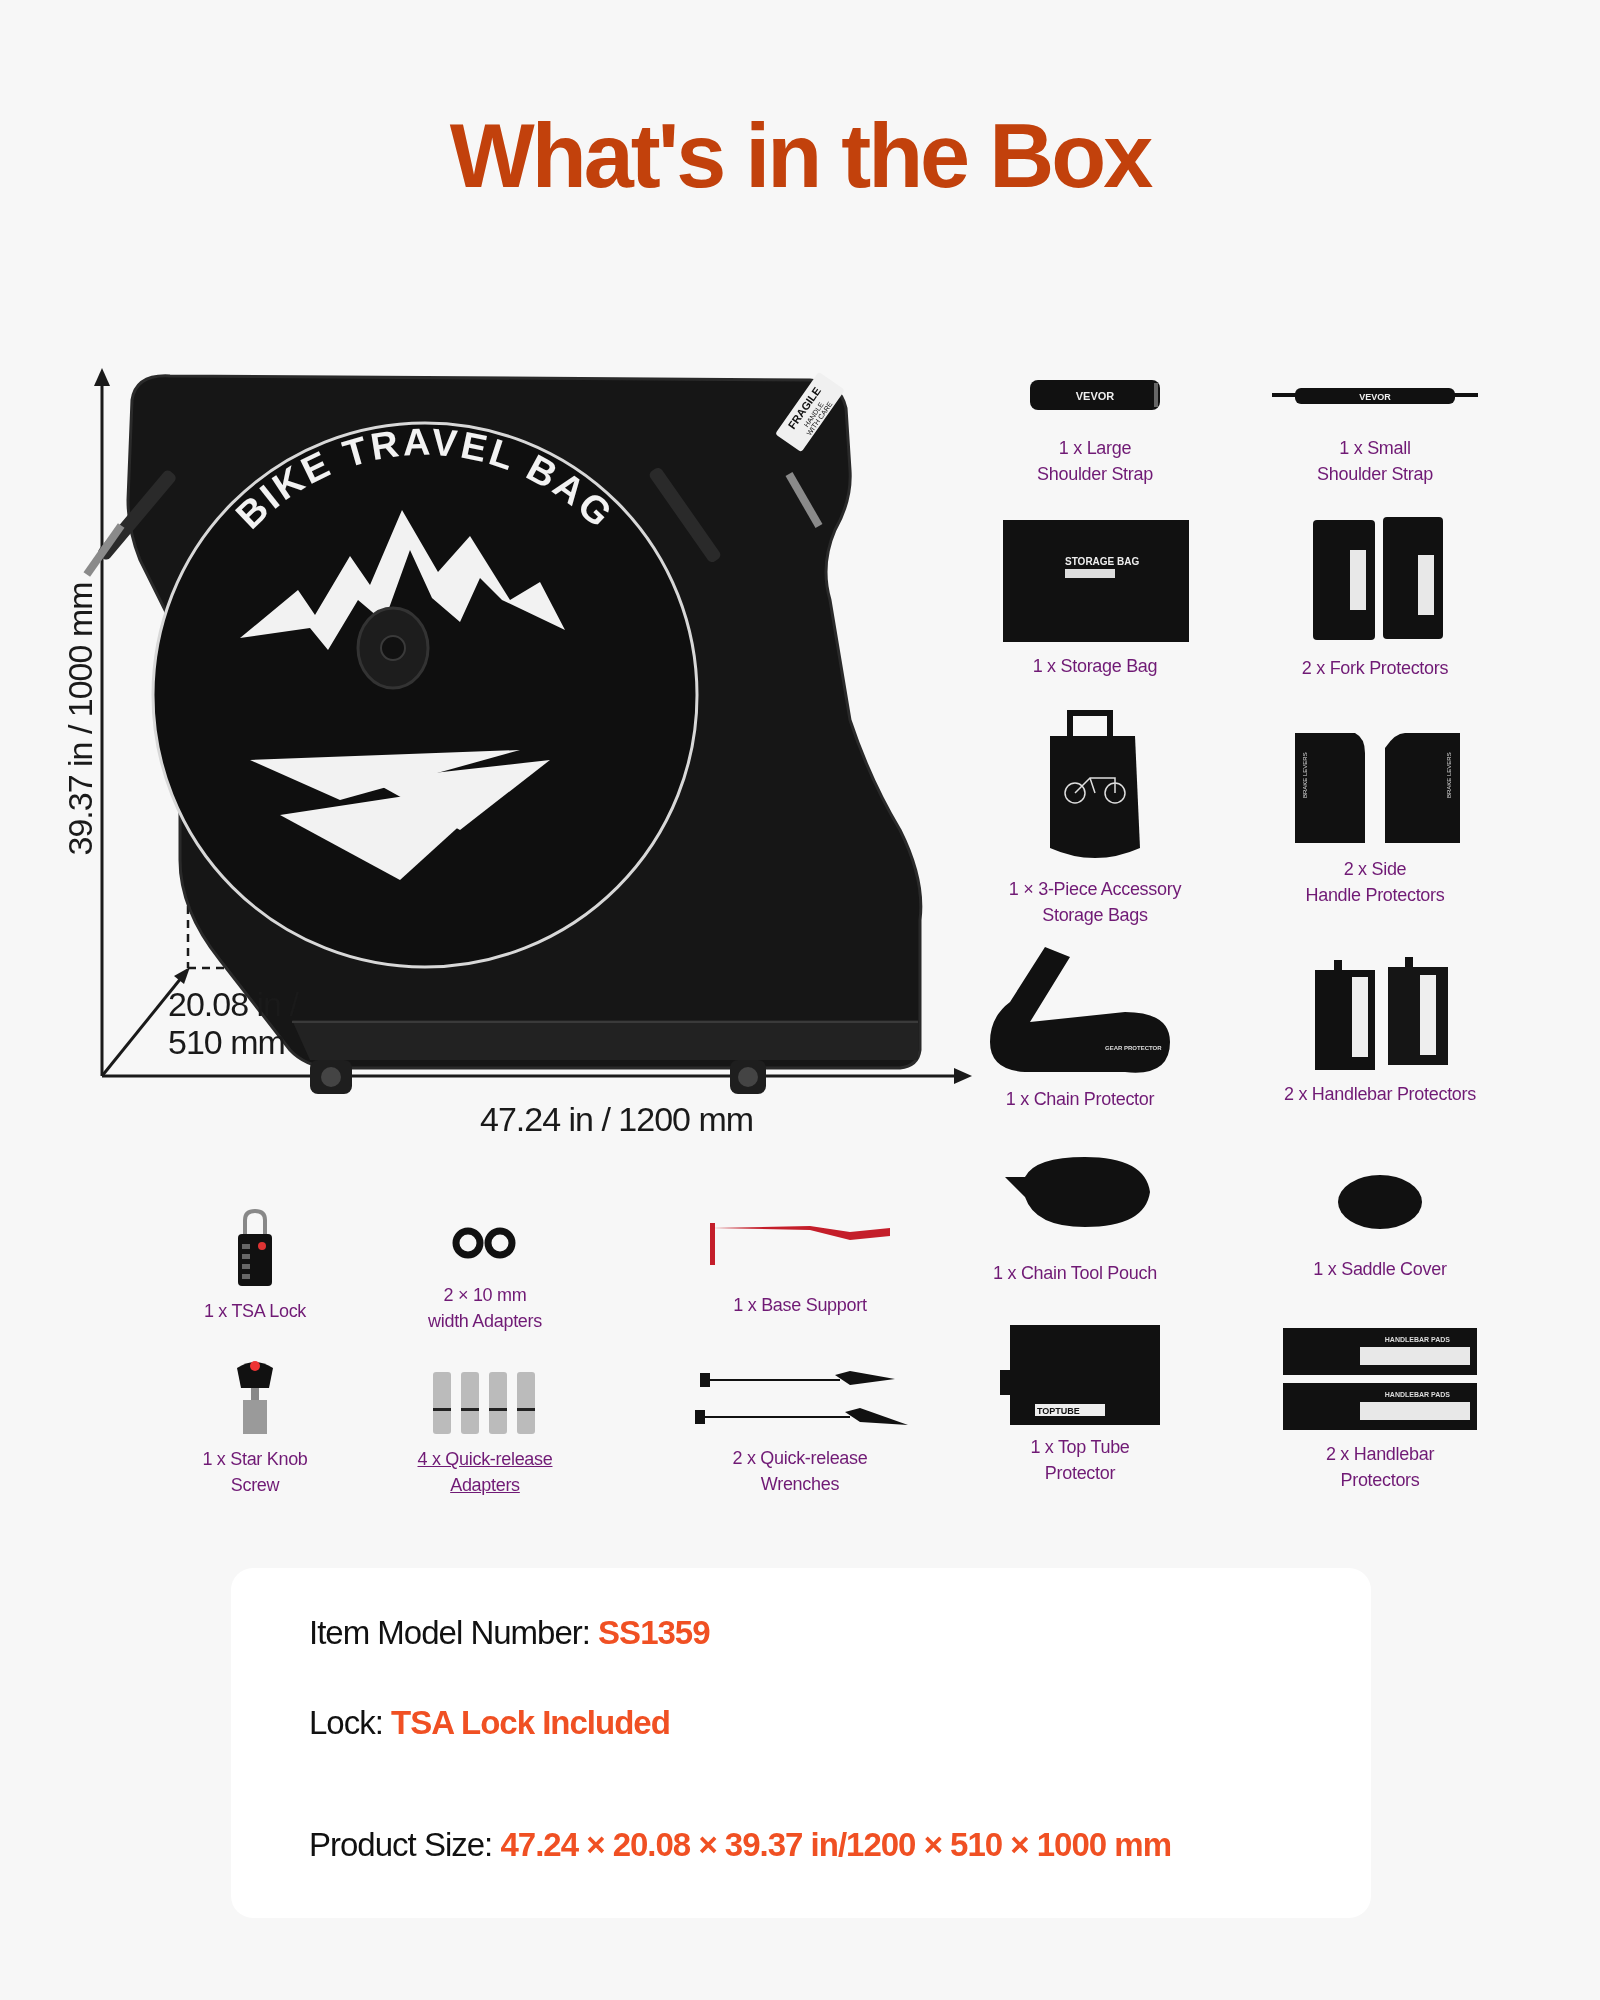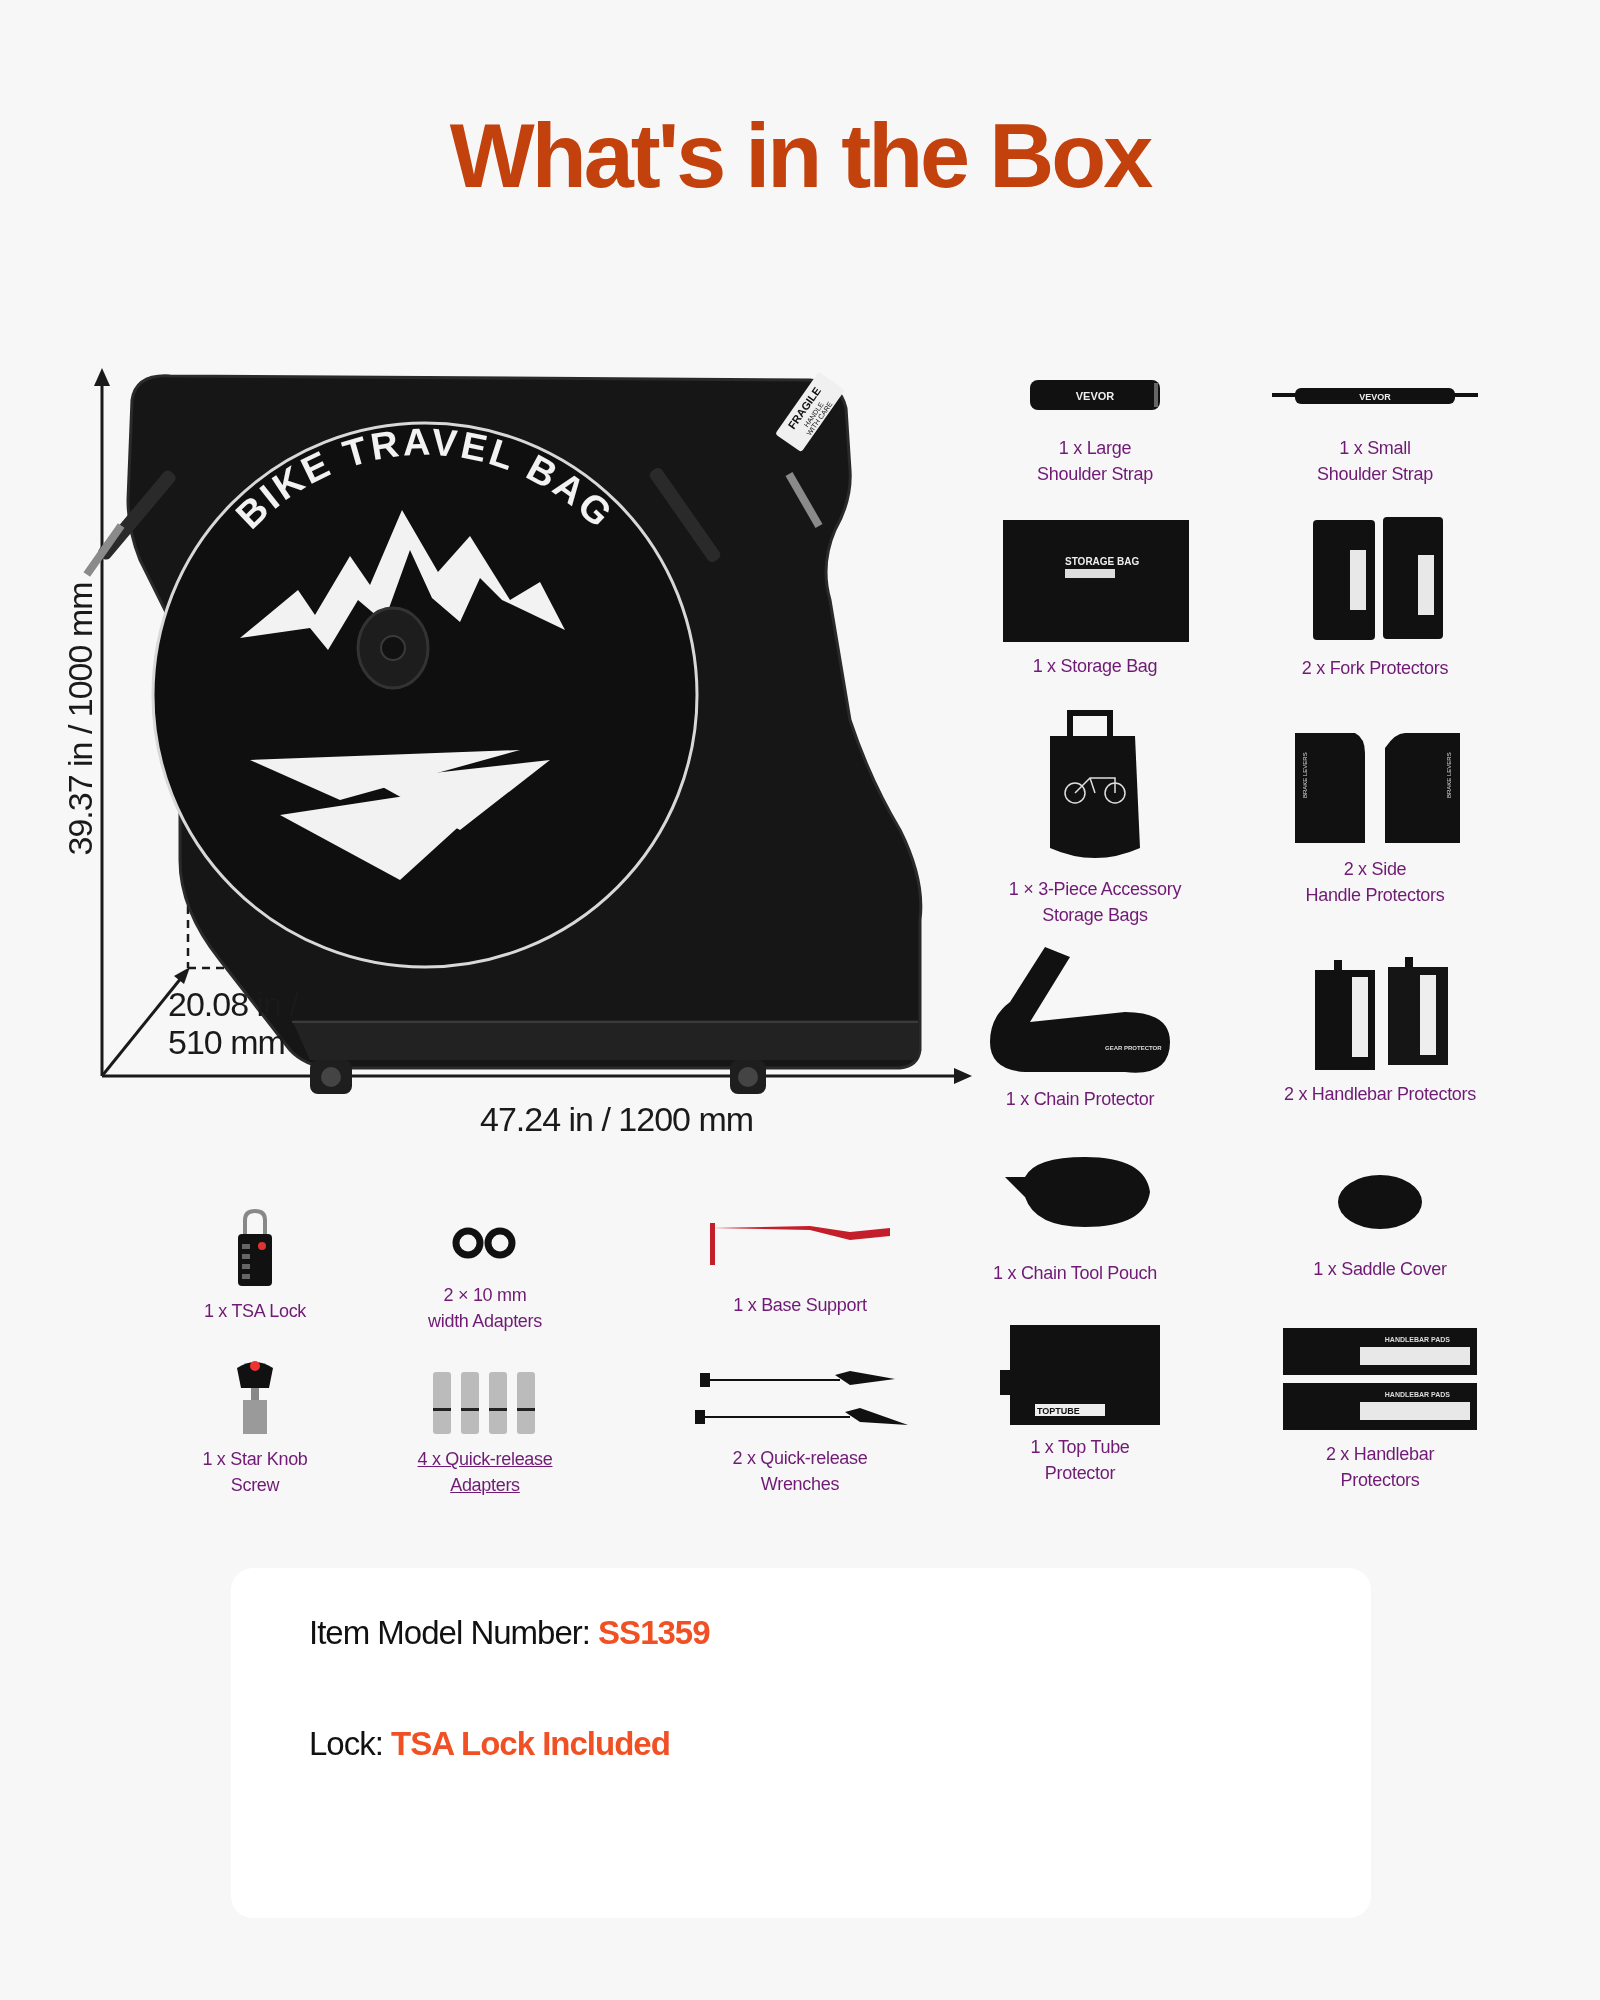--- a/index.html
+++ b/index.html
@@ -297,16 +297,19 @@
     <path d="M155,47 L170,43 L218,60 L170,57 Z" fill="#111"></path>
   </svg>
   <div class="label" style="margin-top:10px;">2 x Quick-release
 Wrenches</div>
 </div>
 
 <div class="spec-card">
   <div class="spec-row" style="top:46px;">
     <span class="k">Item Model Number: </span><span class="v">SS1359</span>
   </div>
-  <div class="spec-row" style="top:157px;">
+  <div class="spec-row" style="top:136px;">
     <span class="k">Lock: </span><span class="v">TSA Lock Included</span>
   </div>
+  <div class="spec-row" style="top:258px;">
+    <span class="k">Product Size: </span><span class="v">47.24 × 20.08 × 39.37 in/1200 × 510 × 1000 mm</span>
+  </div>
 </div>
 
 </body></html>

